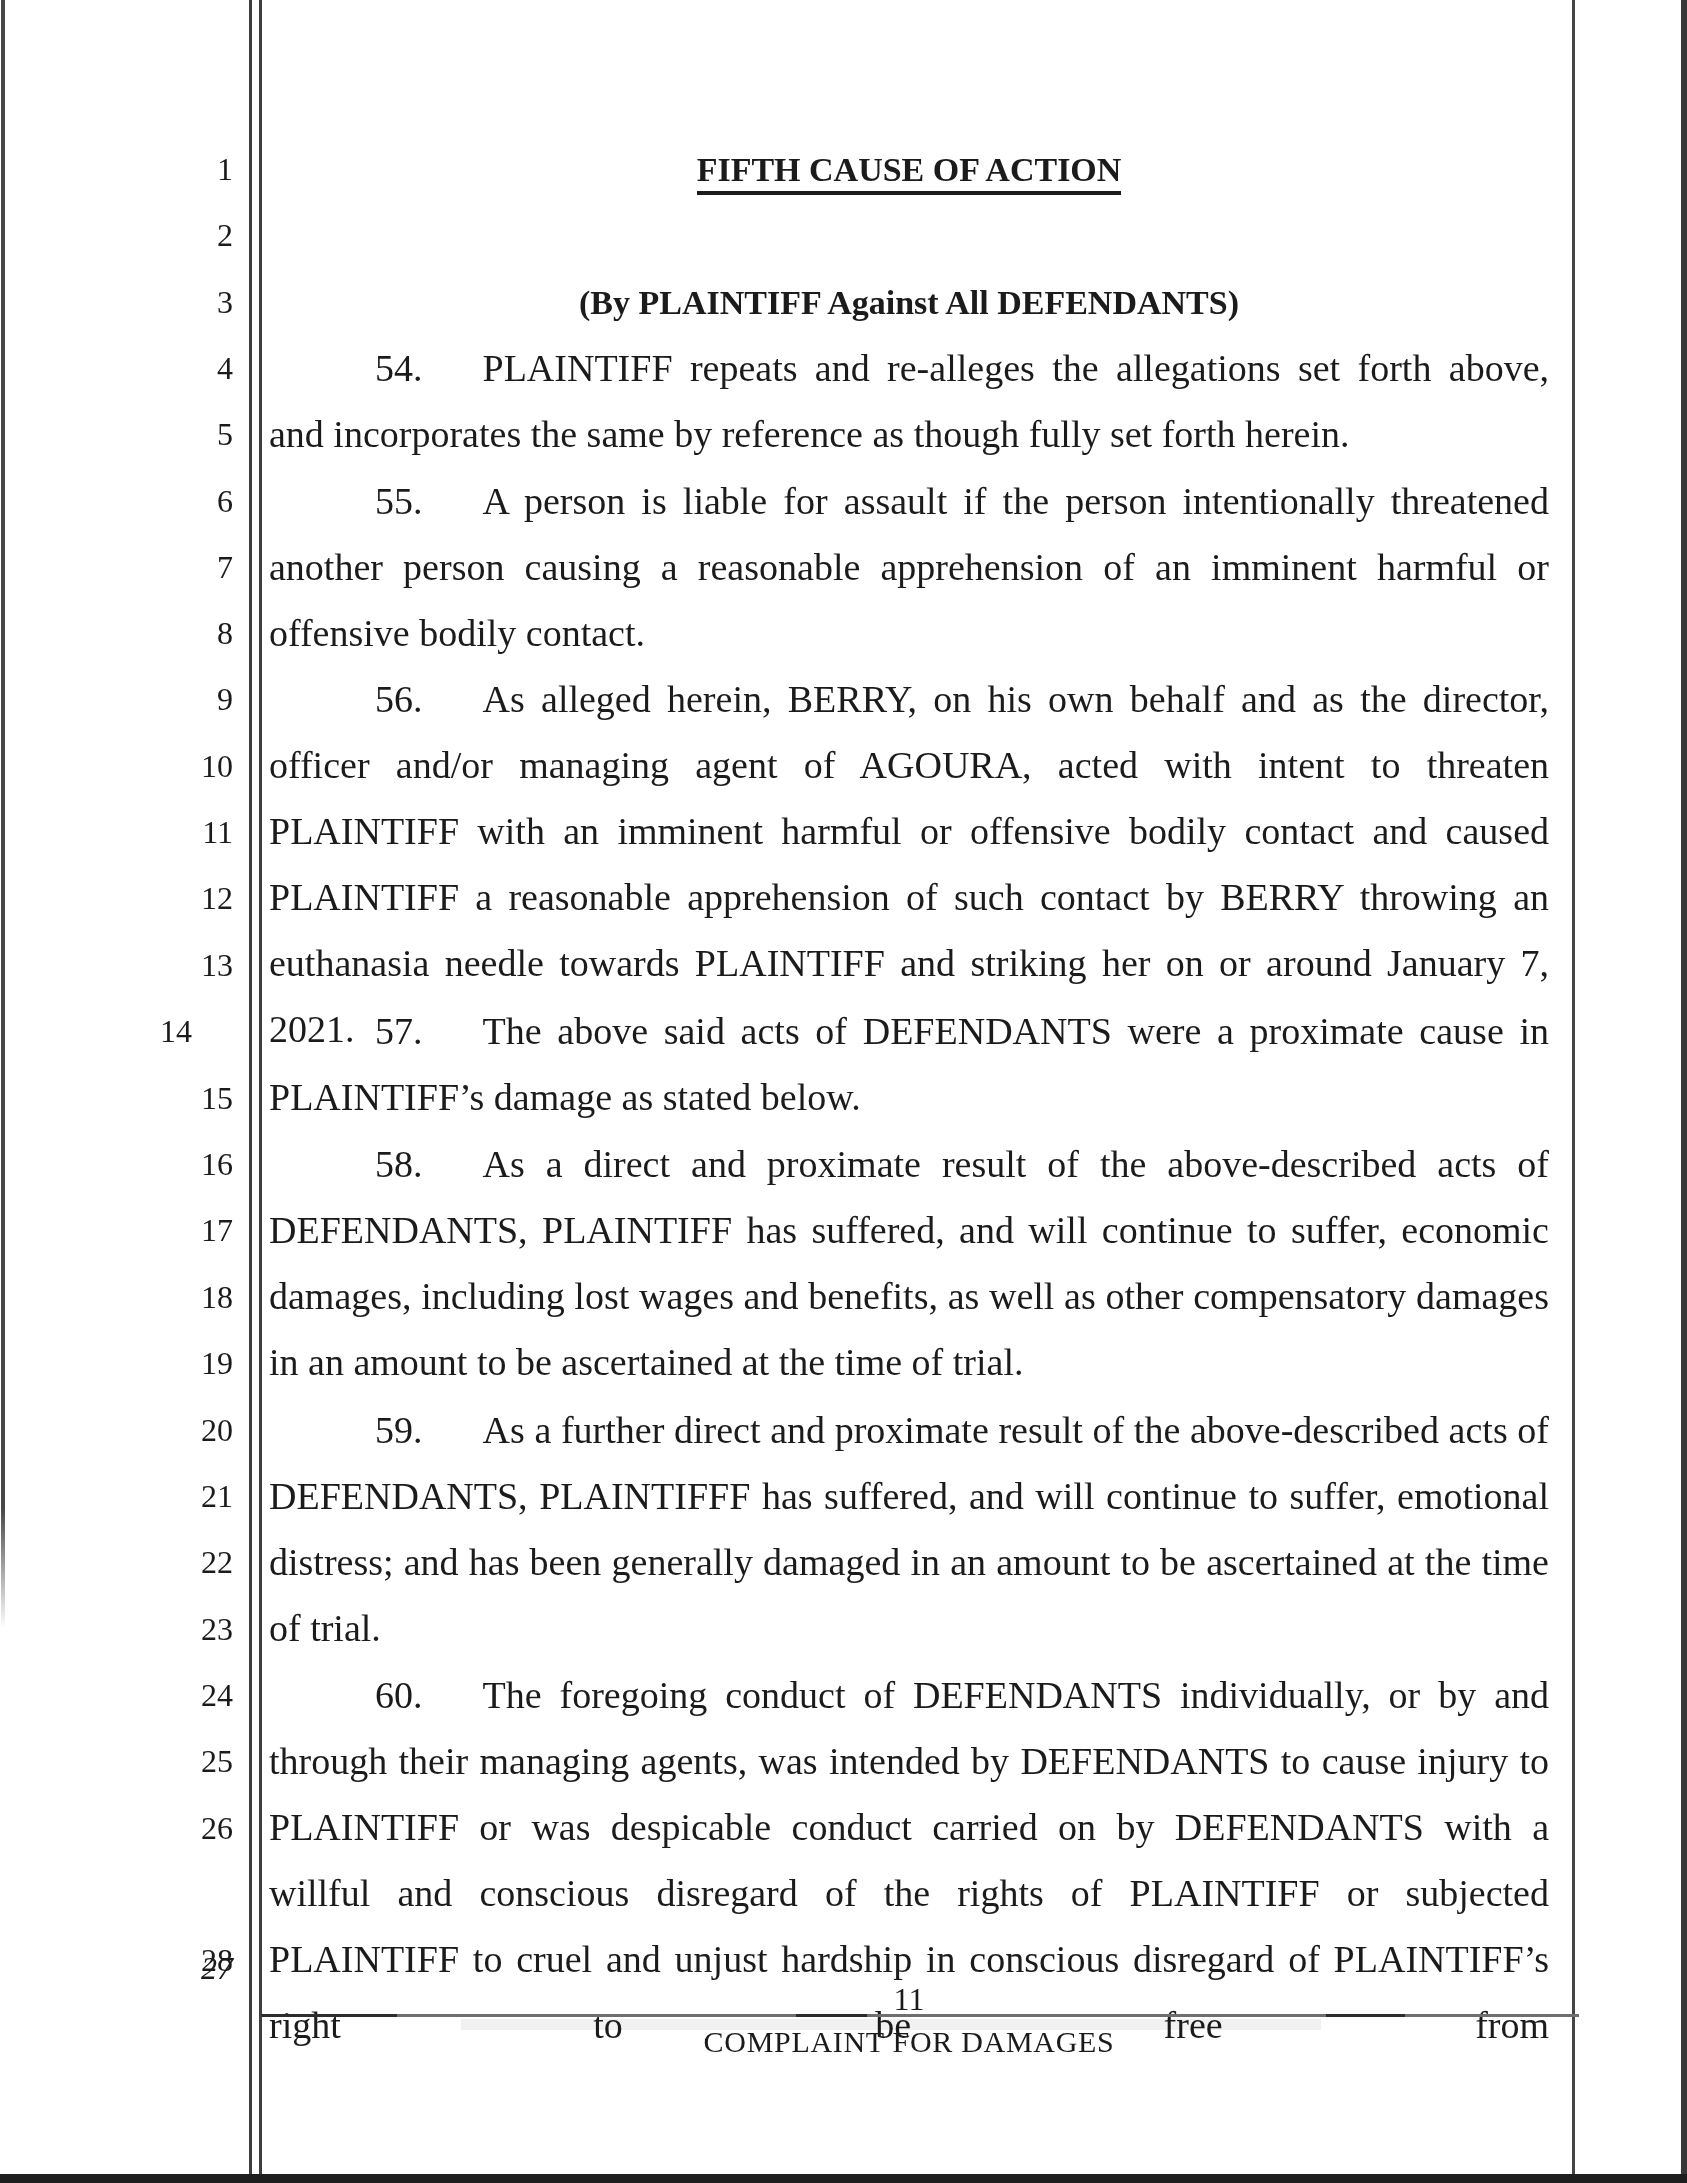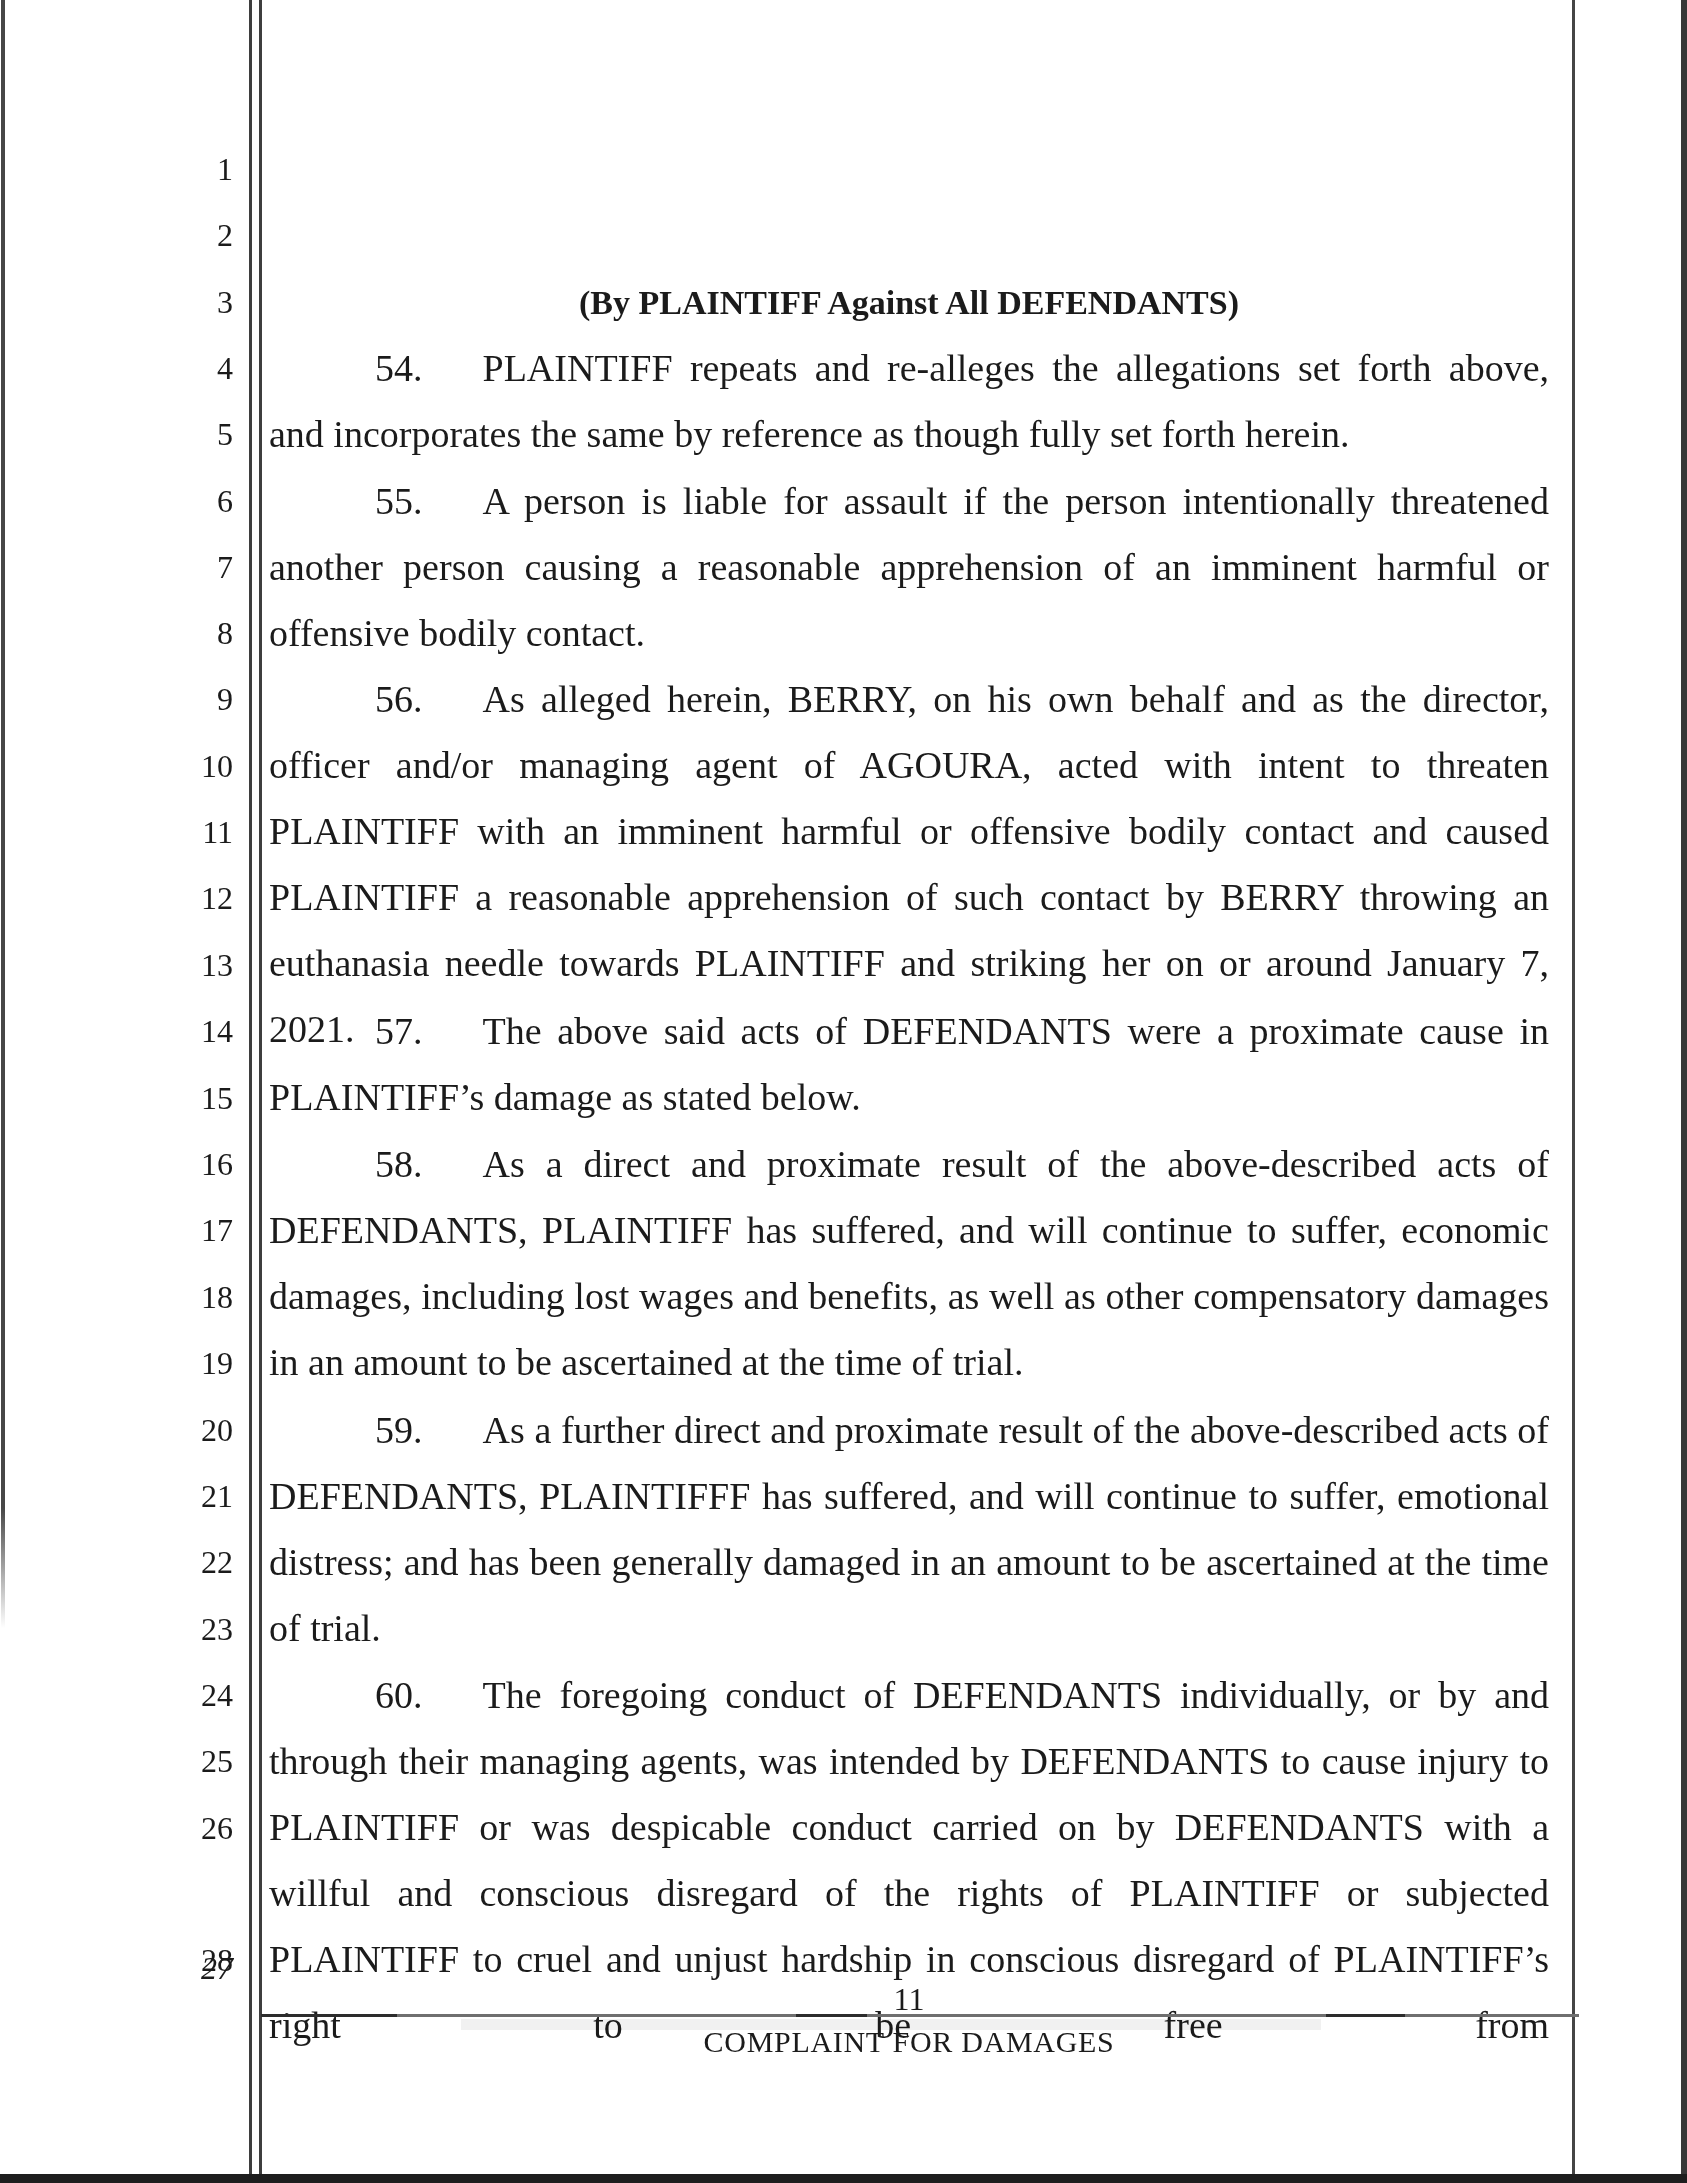--- a/index.html
+++ b/index.html
@@ -59,39 +59,42 @@
       <div class="lnum" style="top: 335px;">4</div>
       <div class="lnum" style="top: 401px;">5</div>
       <div class="lnum" style="top: 468px;">6</div>
       <div class="lnum" style="top: 534px;">7</div>
       <div class="lnum" style="top: 600px;">8</div>
       <div class="lnum" style="top: 666px;">9</div>
       <div class="lnum" style="top: 733px;">10</div>
       <div class="lnum" style="top: 799px;">11</div>
       <div class="lnum" style="top: 865px;">12</div>
       <div class="lnum" style="top: 932px;">13</div>
-      <div class="lnum" style="top: 998px;">14</div>
+      <div class="lnum" style="top: 998px; text-align: center;">14</div>
       <div class="lnum" style="top: 1065px;">15</div>
       <div class="lnum" style="top: 1131px;">16</div>
       <div class="lnum" style="top: 1197px;">17</div>
       <div class="lnum" style="top: 1264px;">18</div>
       <div class="lnum" style="top: 1330px;">19</div>
       <div class="lnum" style="top: 1397px;">20</div>
       <div class="lnum" style="top: 1463px;">21</div>
       <div class="lnum" style="top: 1529px;">22</div>
       <div class="lnum" style="top: 1596px;">23</div>
       <div class="lnum" style="top: 1662px;">24</div>
       <div class="lnum" style="top: 1728px; text-align: right;">25</div>
       <div class="lnum" style="top: 1795px;">26</div>
       <div class="lnum" style="top: 1935px; font-style: italic;">27</div>
       <div class="lnum" style="top: 1927px;">28</div>
     </div>
 
   <div class="text-col">
 
+    <div class="heading h1">
+      <span class="hu">FIFTH CAUSE OF ACTION</span>
+    </div>
     <div class="heading h3">(By PLAINTIFF Against All DEFENDANTS)</div>
 
     <div id="paras">
         <div class="para" style="top: 335px;"><span class="pnum">54.</span><span class="pgap"></span>PLAINTIFF repeats and re-alleges the allegations set forth above, and incorporates the same by reference as though fully set forth herein.</div>
         <div class="para" style="top: 468px;"><span class="pnum">55.</span><span class="pgap"></span>A person is liable for assault if the person intentionally threatened another person causing a reasonable apprehension of an imminent harmful or offensive bodily contact.</div>
         <div class="para" style="top: 666px;"><span class="pnum">56.</span><span class="pgap"></span>As alleged herein, BERRY, on his own behalf and as the director, officer and/or managing agent of AGOURA, acted with intent to threaten PLAINTIFF with an imminent harmful or offensive bodily contact and caused PLAINTIFF a reasonable apprehension of such contact by BERRY throwing an euthanasia needle towards PLAINTIFF and striking her on or around January 7, 2021.</div>
         <div class="para" style="top: 998px;"><span class="pnum">57.</span><span class="pgap"></span>The above said acts of DEFENDANTS were a proximate cause in PLAINTIFF’s damage as stated below.</div>
         <div class="para" style="top: 1131px;"><span class="pnum">58.</span><span class="pgap"></span>As a direct and proximate result of the above-described acts of DEFENDANTS, PLAINTIFF has suffered, and will continue to suffer, economic damages, including lost wages and benefits, as well as other compensatory damages in an amount to be ascertained at the time of trial.</div>
         <div class="para" style="top: 1397px;"><span class="pnum">59.</span><span class="pgap"></span>As a further direct and proximate result of the above-described acts of DEFENDANTS, PLAINTIFFF has suffered, and will continue to suffer, emotional distress; and has been generally damaged in an amount to be ascertained at the time of trial.</div>
         <div class="para continued" style="top: 1662px;"><span class="pnum">60.</span><span class="pgap"></span>The foregoing conduct of DEFENDANTS individually, or by and through their managing agents, was intended by DEFENDANTS to cause injury to PLAINTIFF or was despicable conduct carried on by DEFENDANTS with a willful and conscious disregard of the rights of PLAINTIFF or subjected PLAINTIFF to cruel and unjust hardship in conscious disregard of PLAINTIFF’s right to be free from</div>

